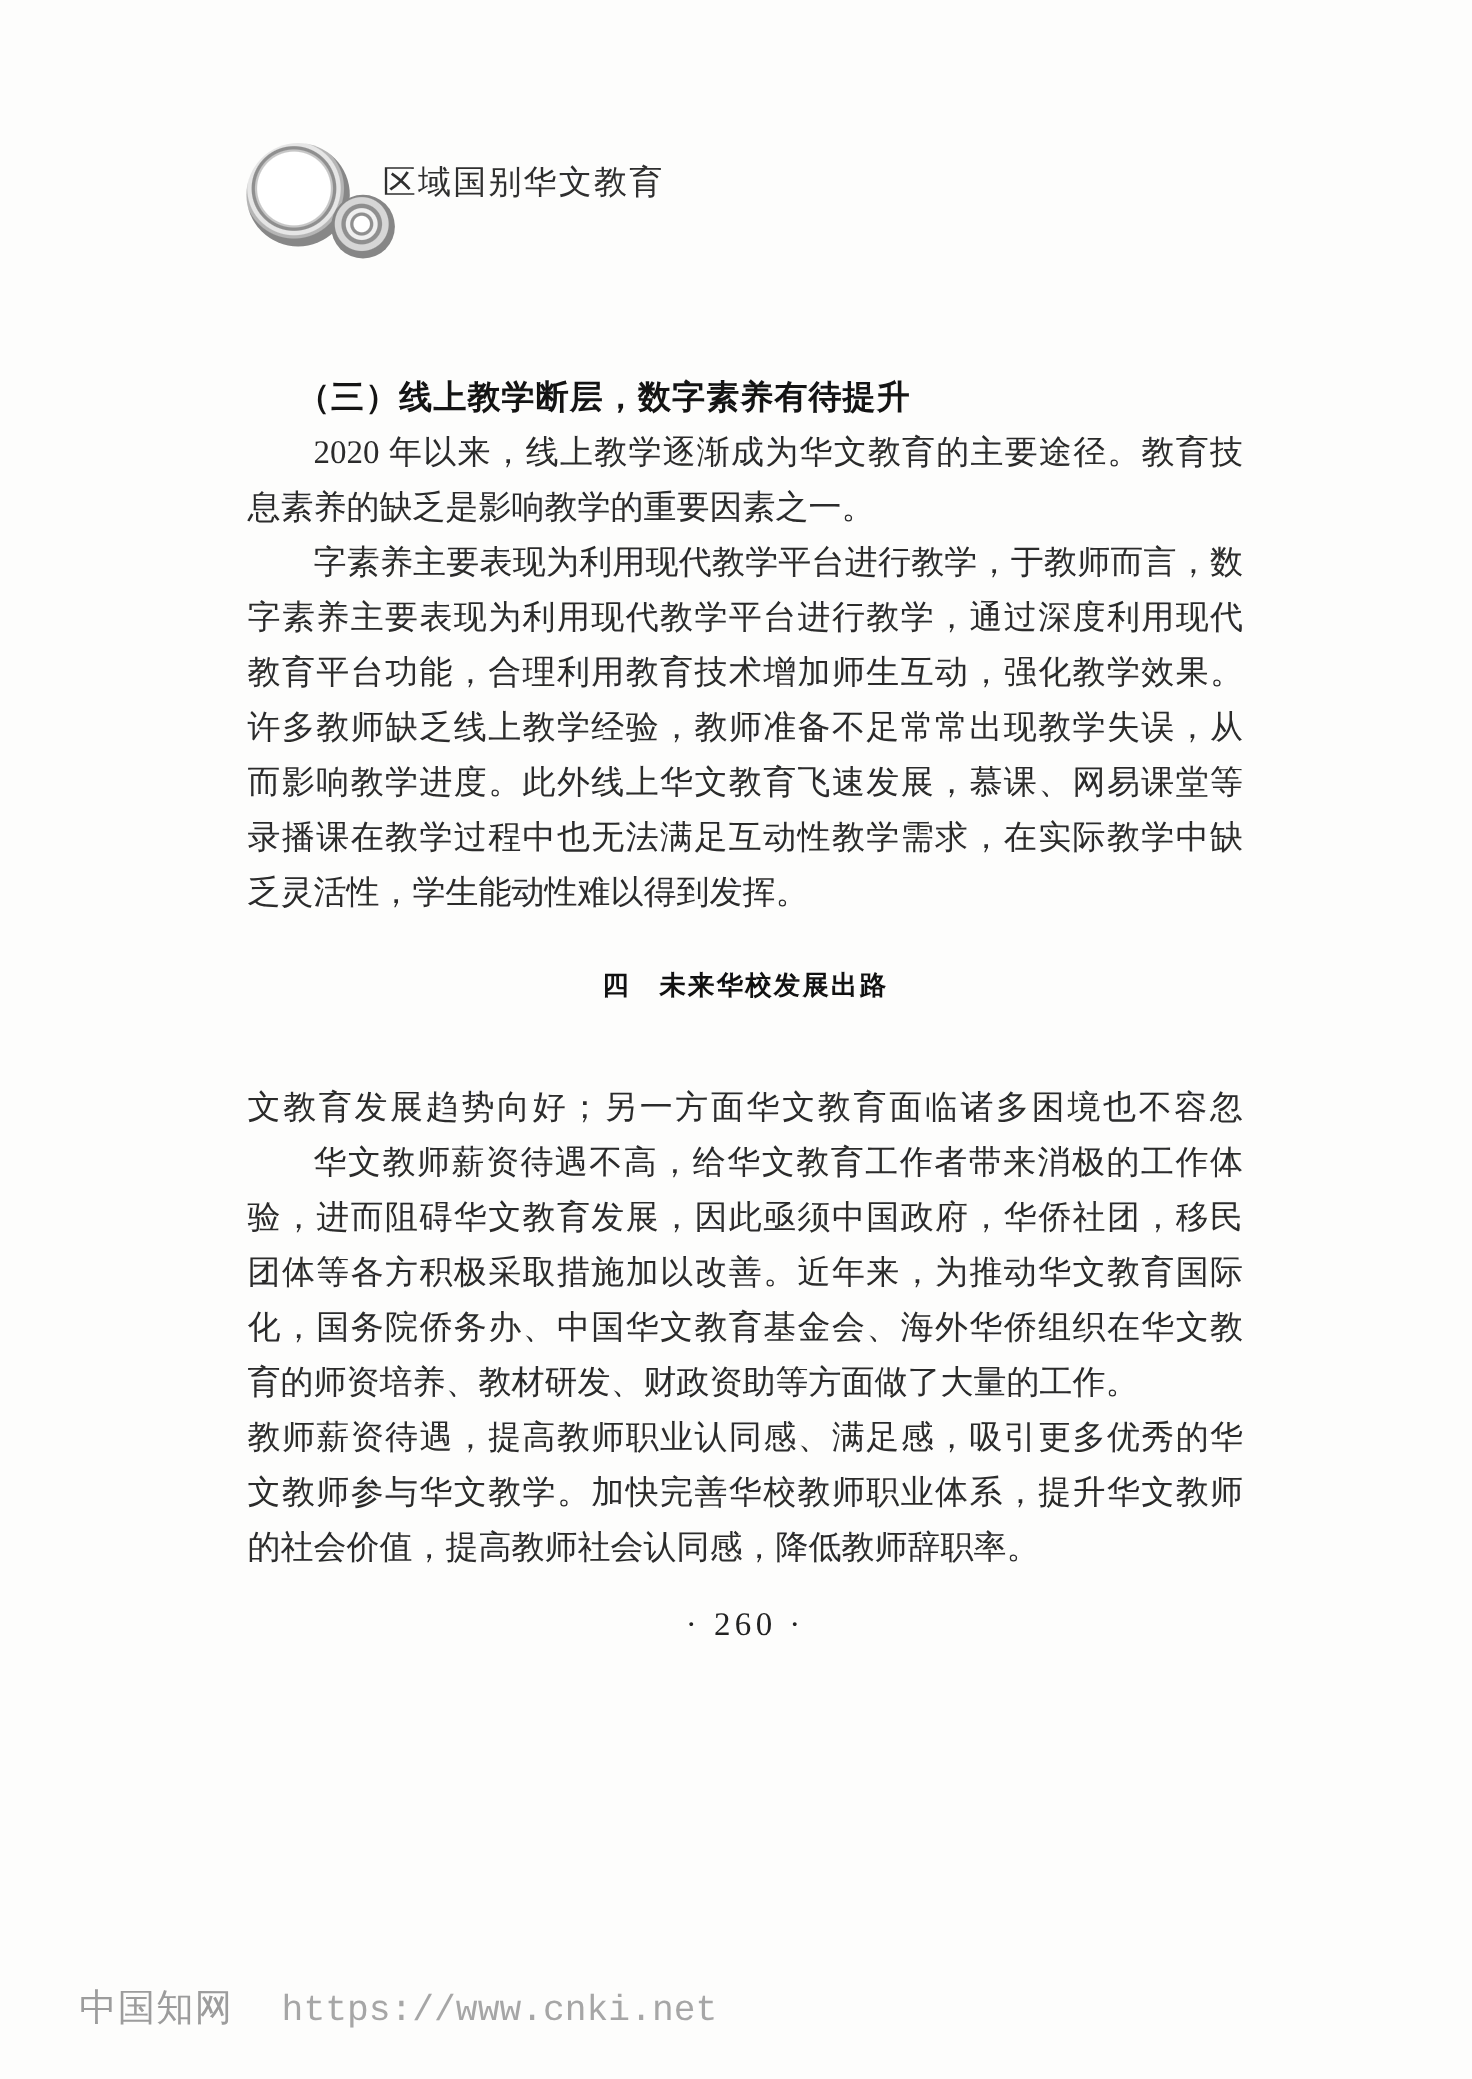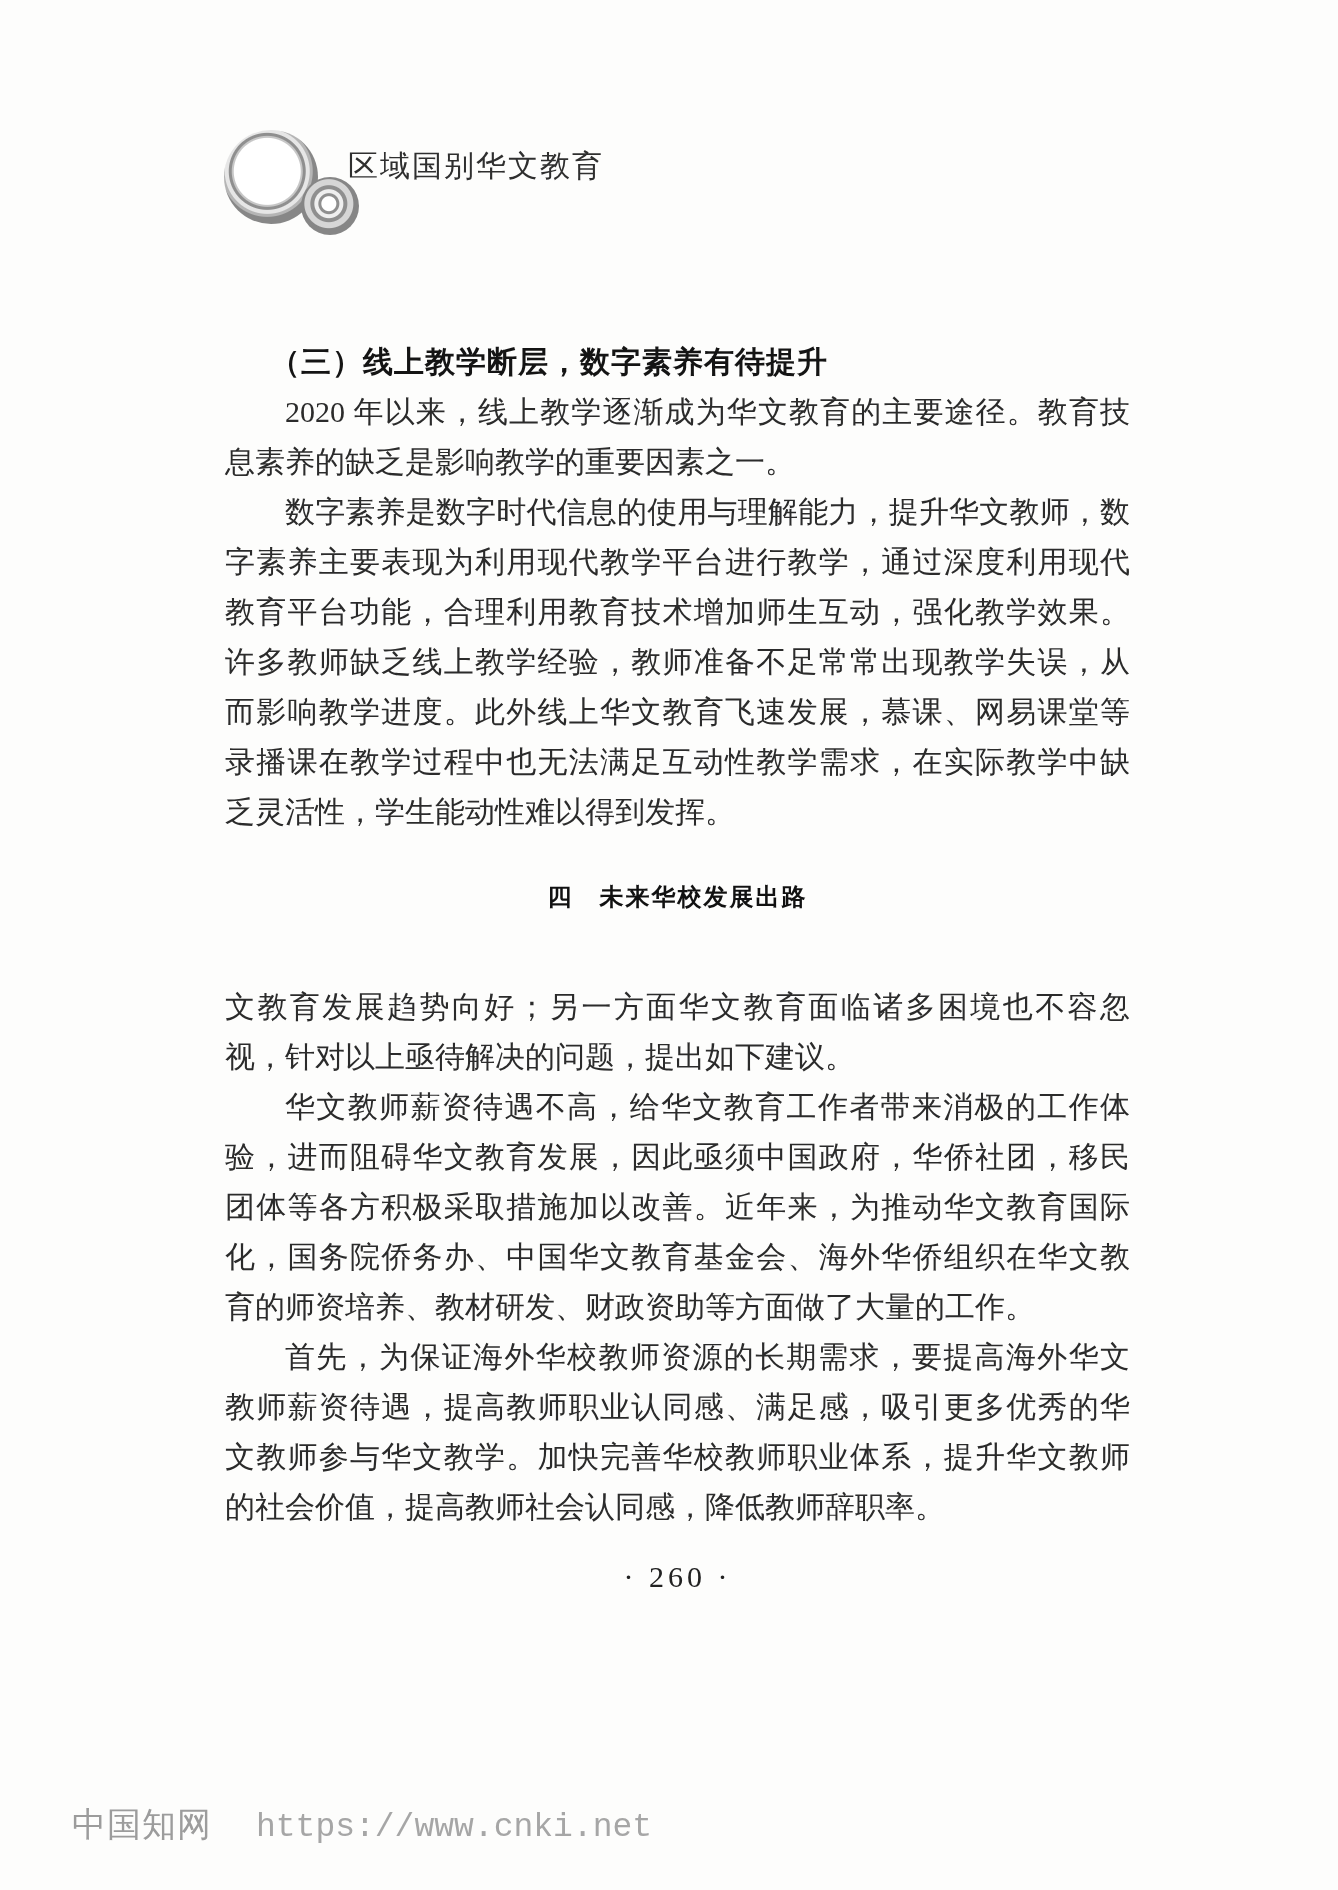--- a/index.html
+++ b/index.html
@@ -75,42 +75,40 @@
   <div class="hdr-brand">区域国别华文教育</div>
 
   <div class="content">
 
   <div class="h3">（三）线上教学断层，数字素养有待提升</div>
       <div class="para">
         <div class="line first">2020 年以来，线上教学逐渐成为华文教育的主要途径。教育技</div>
         <div class="line last">息素养的缺乏是影响教学的重要因素之一。</div>
       </div>
       <div class="para">
-        <div class="line first">数字素养是数字时代信息的使用与理解能力，提升华文教师，数</div>
+        <div class="line first">字素养主要表现为利用现代教学平台进行教学，于教师而言，数</div>
         <div class="line">字素养主要表现为利用现代教学平台进行教学，通过深度利用现代</div>
         <div class="line">教育平台功能，合理利用教育技术增加师生互动，强化教学效果。</div>
         <div class="line">许多教师缺乏线上教学经验，教师准备不足常常出现教学失误，从</div>
         <div class="line">而影响教学进度。此外线上华文教育飞速发展，慕课、网易课堂等</div>
         <div class="line">录播课在教学过程中也无法满足互动性教学需求，在实际教学中缺</div>
         <div class="line last">乏灵活性，学生能动性难以得到发挥。</div>
       </div>
       <div class="h2">四　未来华校发展出路</div>
       <div class="para">
         <div class="line">文教育发展趋势向好；另一方面华文教育面临诸多困境也不容忽</div>
-        <div class="line last">视，针对以上亟待解决的问题，提出如下建议。</div>
       </div>
       <div class="para">
         <div class="line first">华文教师薪资待遇不高，给华文教育工作者带来消极的工作体</div>
         <div class="line">验，进而阻碍华文教育发展，因此亟须中国政府，华侨社团，移民</div>
         <div class="line">团体等各方积极采取措施加以改善。近年来，为推动华文教育国际</div>
         <div class="line">化，国务院侨务办、中国华文教育基金会、海外华侨组织在华文教</div>
         <div class="line last">育的师资培养、教材研发、财政资助等方面做了大量的工作。</div>
       </div>
       <div class="para">
-        <div class="line first">首先，为保证海外华校教师资源的长期需求，要提高海外华文</div>
         <div class="line">教师薪资待遇，提高教师职业认同感、满足感，吸引更多优秀的华</div>
         <div class="line">文教师参与华文教学。加快完善华校教师职业体系，提升华文教师</div>
         <div class="line last">的社会价值，提高教师社会认同感，降低教师辞职率。</div>
       </div>
       <div class="page-num">· 260 ·</div>
     </div>
 
   <div class="footer">
     <span class="brand">中国知网</span>
     <span class="url">https://www.cnki.net</span>

